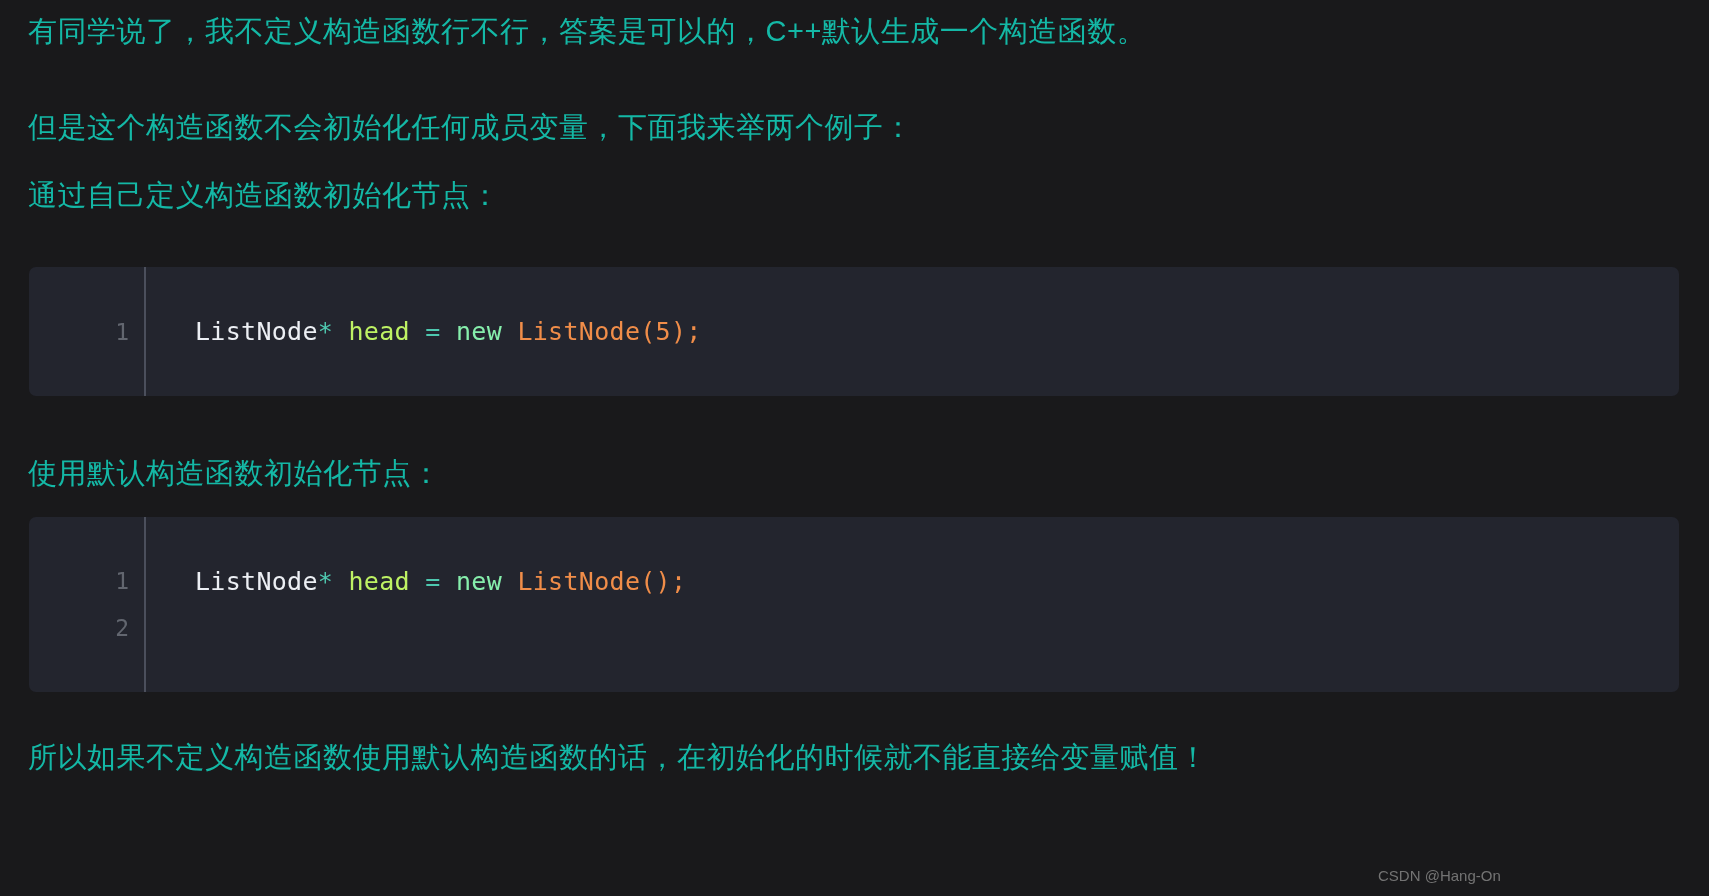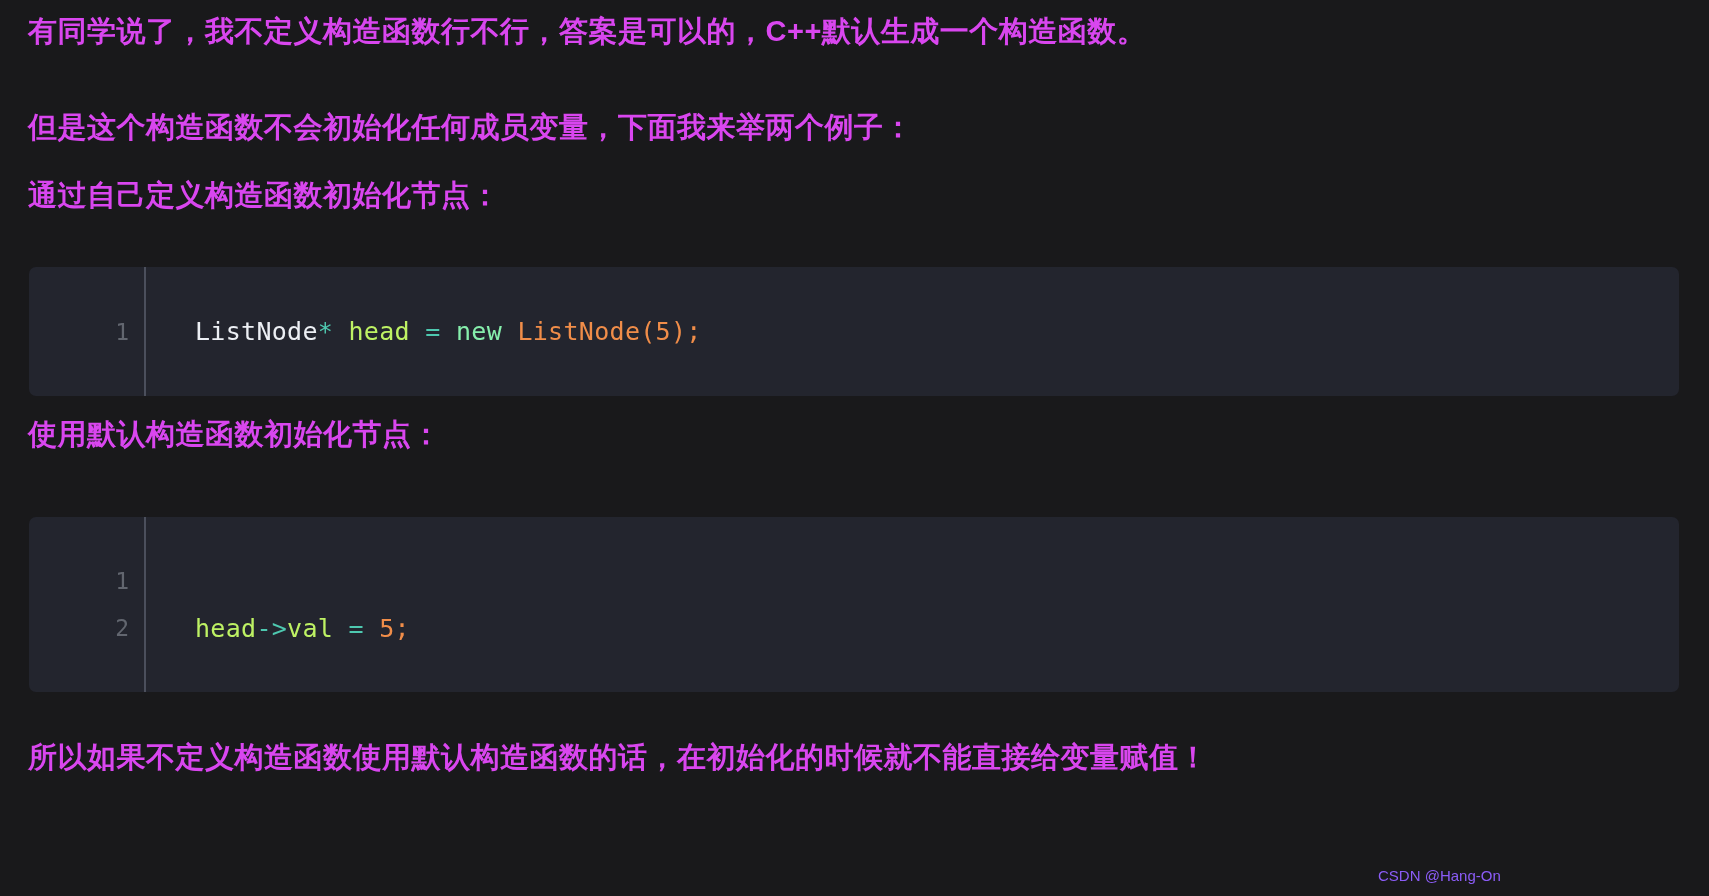--- a/index.html
+++ b/index.html
@@ -21,26 +21,26 @@
     top: 0;
     width: 1709px;
     height: 896px;
     background: #19191b;
   }
 
   
   .para {
     position: absolute;
     left: 28px;
-    color: #d946ef;
+    color: #14b8a6;
     font-size: 29px;
     line-height: 1.3;
     letter-spacing: 0.5px;
     white-space: nowrap;
-    font-weight: 700;
+    font-weight: 400;
   }
 
   
   .codeblock {
     position: absolute;
     left: 29px;
     background: #23252e;
     border-radius: 7px;
     overflow: hidden;
     box-sizing: border-box;
@@ -103,40 +103,40 @@
   }
 </style>
 </head>
 <body>
 
 <div class="article">
   <div id="paragraph-layer">
       <div class="para" style="top: 13px;">有同学说了，我不定义构造函数行不行，答案是可以的，C++默认生成一个构造函数。</div>
       <div class="para" style="top: 101px; margin-top: 8px;">但是这个构造函数不会初始化任何成员变量，下面我来举两个例子：</div>
       <div class="para" style="top: 177px;">通过自己定义构造函数初始化节点：</div>
-      <div class="para" style="top: 416px;">使用默认构造函数初始化节点：</div>
+      <div class="para" style="top: 455px;">使用默认构造函数初始化节点：</div>
       <div class="para" style="top: 739px;">所以如果不定义构造函数使用默认构造函数的话，在初始化的时候就不能直接给变量赋值！</div>
     </div>
   <div id="codeblock-layer">
       <div class="codeblock" style="top: 267px; left: 29px; width: 1650px; height: 129px; background: rgb(35, 37, 46);">
         <div class="code-gutter-line" style="background: rgb(75, 79, 92);"></div>
         <div class="code-rows">
           <div class="code-row" style="top: 41px;">
             <span class="lineno">1</span>
             <span class="codetext"><span class="t-type">ListNode</span><span class="t-op">*</span><span class="t-plain"> head </span><span class="t-op">=</span><span class="t-plain"> </span><span class="t-kw">new</span><span class="t-plain"> </span><span class="t-call">ListNode</span><span class="t-punct">(</span><span class="t-num">5</span><span class="t-punct">)</span><span class="t-semi">;</span></span>
           </div>
         </div>
       </div>
       <div class="codeblock" style="top: 517px; left: 29px; width: 1650px; height: 175px; background: rgb(35, 37, 46);">
         <div class="code-gutter-line" style="background: rgb(75, 79, 92);"></div>
         <div class="code-rows">
           <div class="code-row" style="top: 40.5px;">
             <span class="lineno">1</span>
+            <span class="codetext"><span class="t-type">ListNode</span><span class="t-op">*</span><span class="t-plain"> head </span><span class="t-op">=</span><span class="t-plain"> </span><span class="t-kw">new</span><span class="t-plain"> </span><span class="t-call">ListNode</span><span class="t-punct">(</span><span class="t-punct">)</span><span class="t-semi">;</span></span>
           </div>
           <div class="code-row" style="top: 87.5px;">
             <span class="lineno">2</span>
-            <span class="codetext"><span class="t-plain">head</span><span class="t-op">-&gt;</span><span class="t-plain">val </span><span class="t-op">=</span><span class="t-plain"> </span><span class="t-num">5</span><span class="t-semi">;</span></span>
           </div>
         </div>
       </div>
     </div>
-  <div class="watermark" id="watermark" style="left: 1378px; top: 867px; color: #8b5cf6;">CSDN @Hang-On</div>
+  <div class="watermark" id="watermark" style="left: 1378px; top: 867px; color: #737373;">CSDN @Hang-On</div>
 </div>
 
 </body></html>

